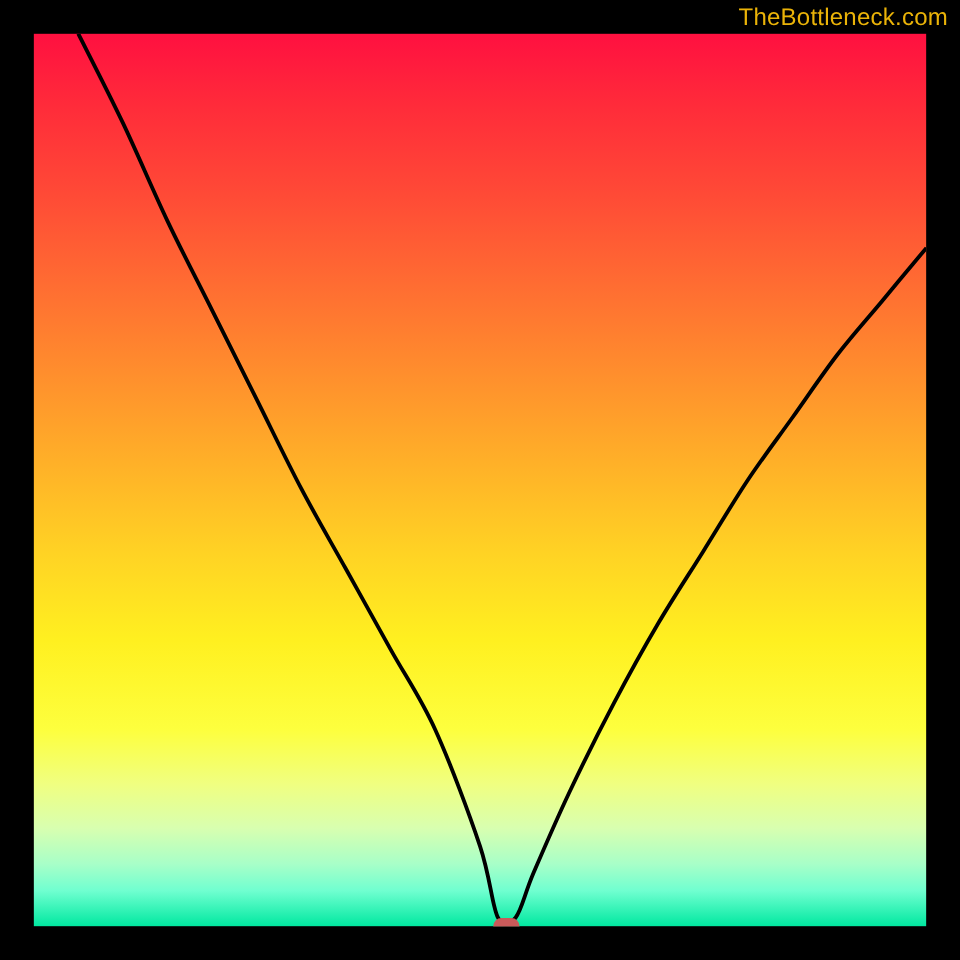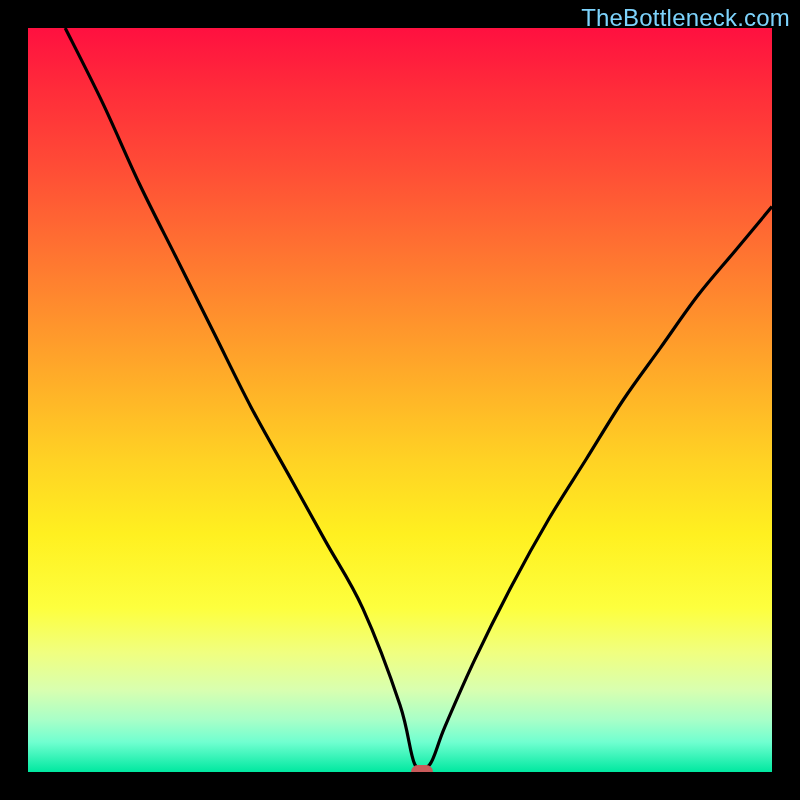--- a/index.html
+++ b/index.html
@@ -14,22 +14,22 @@
   .frame {
     position: relative;
     width: 800px;
     height: 800px;
     background: #000;
   }
   .watermark {
     position: absolute;
     top: 4px;
     right: 10px;
-    color: #7dd3fc;
-    font-size: 24px;
+    color: #eab308;
+    font-size: 20px;
     font-weight: 500;
     letter-spacing: 0.2px;
     z-index: 10;
     text-align: right;
   }
   .plot-area {
     position: absolute;
     left: 28px;
     top: 28px;
     width: 744px;

